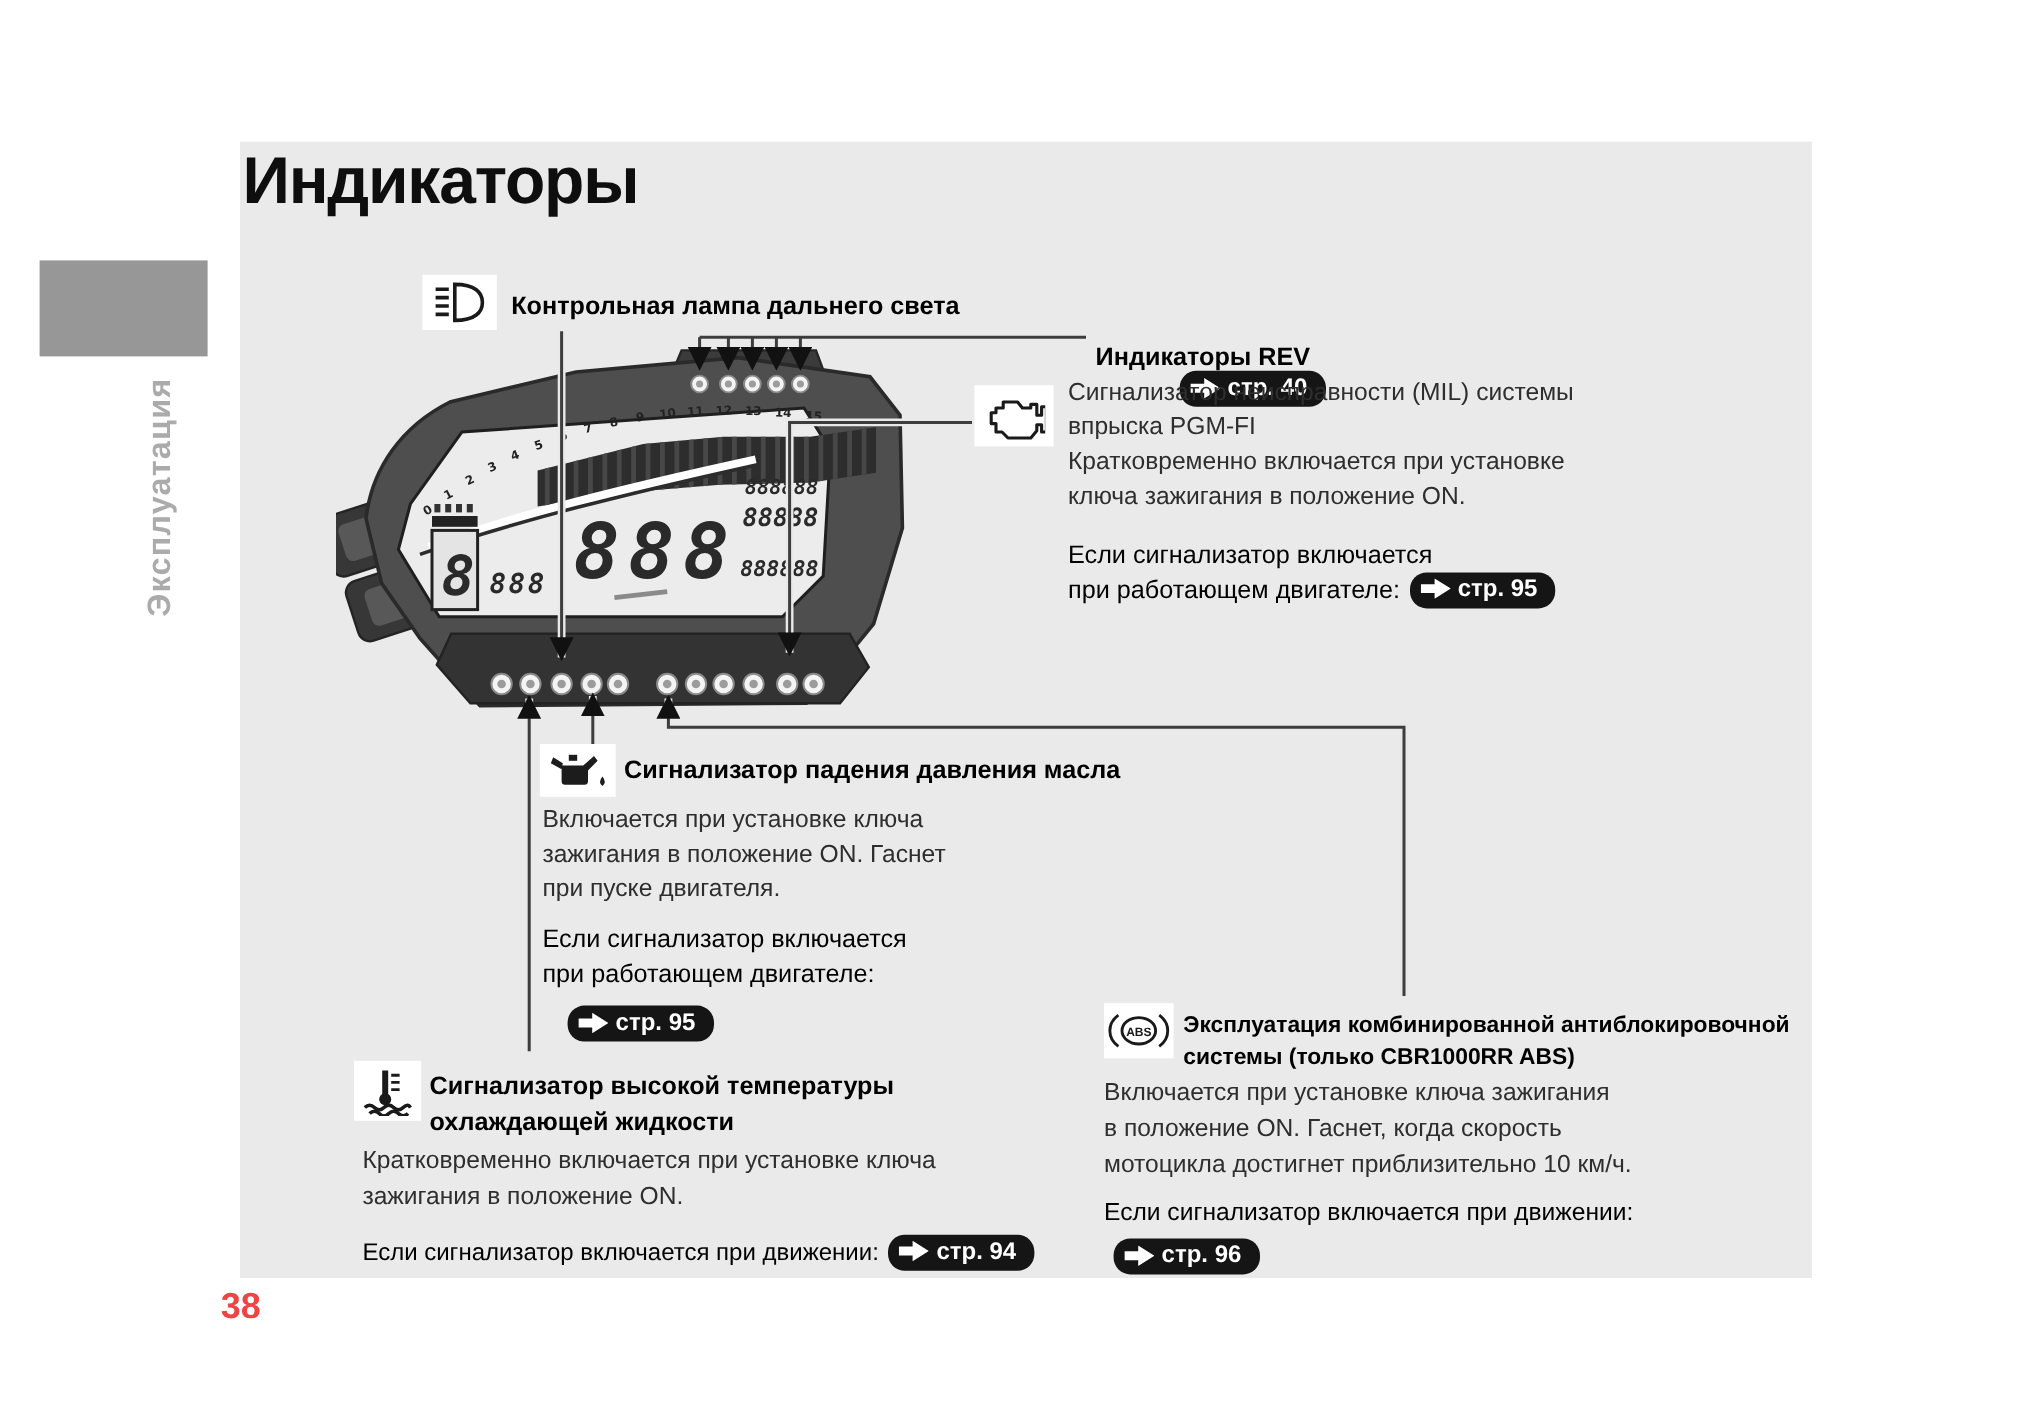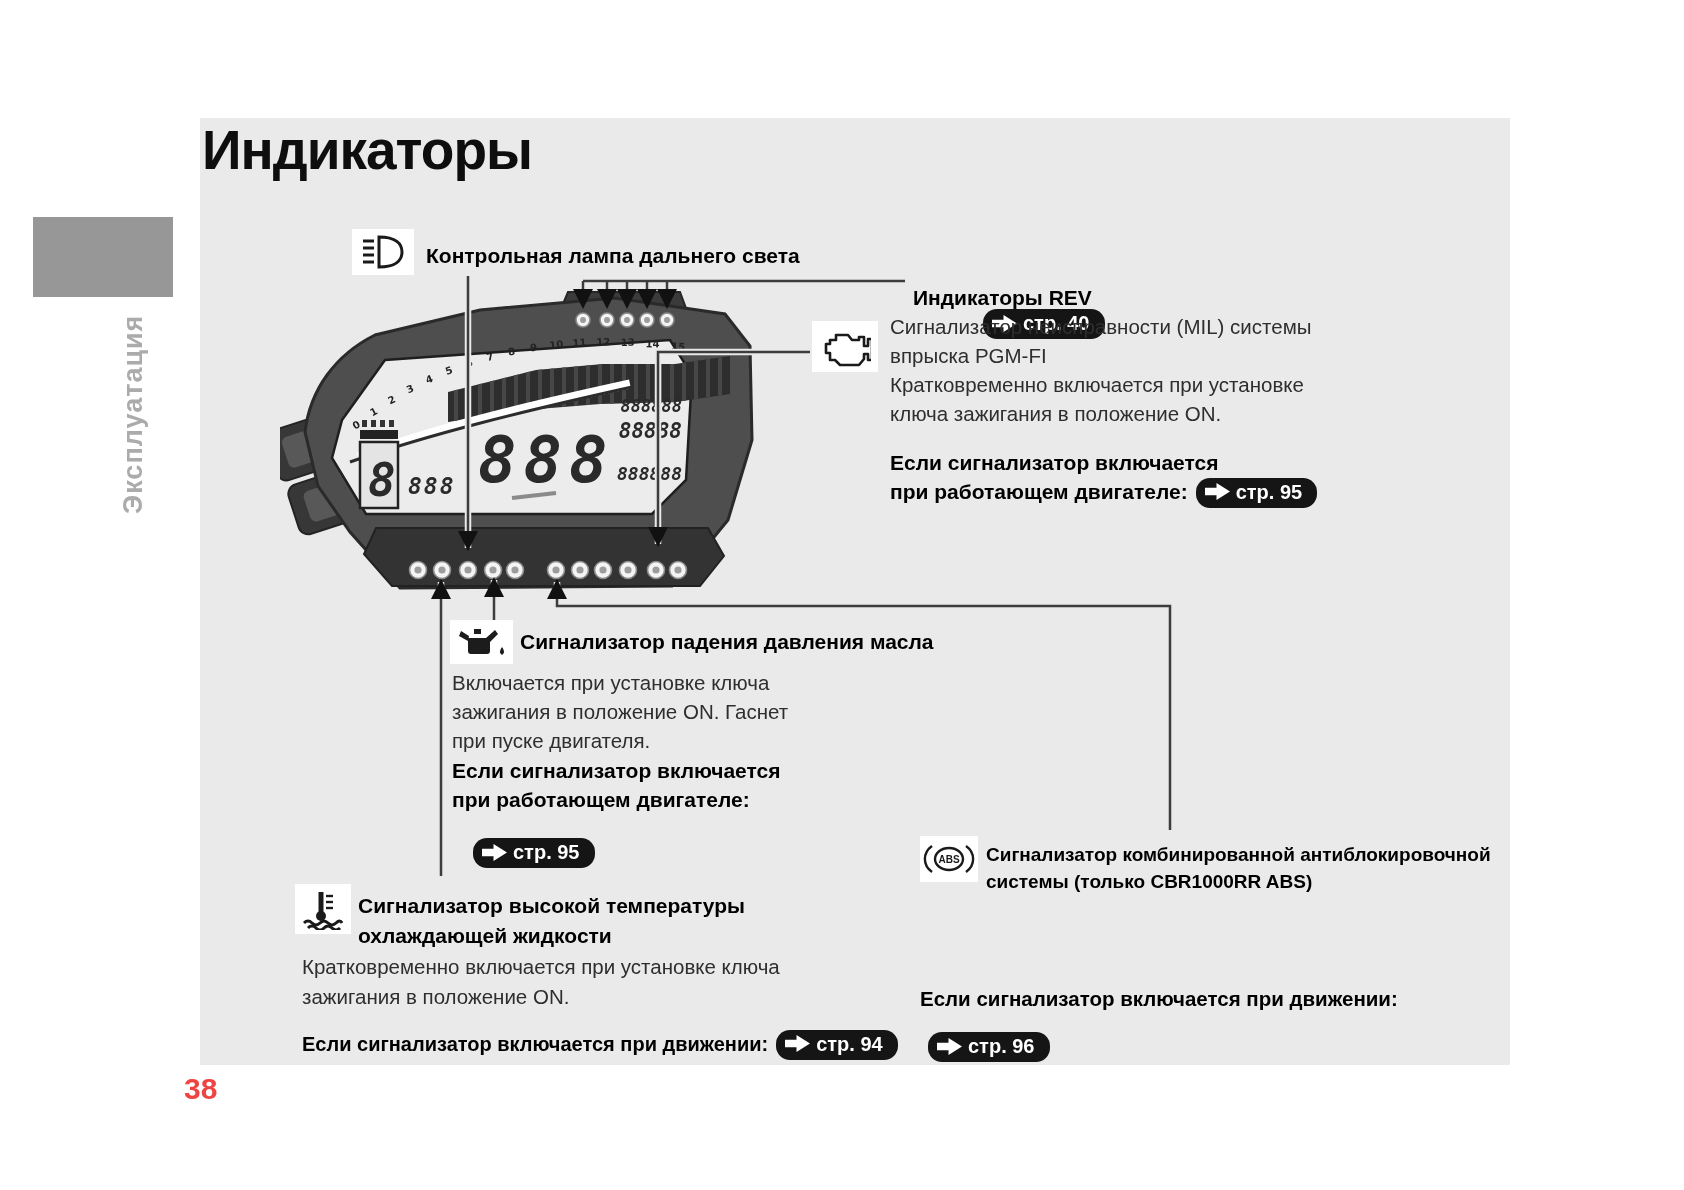--- a/index.html
+++ b/index.html
@@ -14,21 +14,21 @@
   .side-tab{position:absolute;left:33px;top:217px;width:140px;height:80px;background:var(--tab);}
   .side-label{position:absolute;left:118px;top:314px;height:200px;
     writing-mode:vertical-rl;transform:rotate(180deg);
     font-size:27px;font-weight:700;color:var(--side-text);letter-spacing:1px;white-space:nowrap;}
   .page-num{position:absolute;left:184px;top:1072px;font-size:30px;font-weight:700;color:#ef4444;}
   .title{position:absolute;left:202px;top:118px;font-size:55px;font-weight:700;color:#0e0e0e;letter-spacing:-1px;}
 
   .abs-pos{position:absolute;white-space:pre-line;}
   .body-txt{font-size:20.5px;line-height:29px;color:var(--text);}
   .body-txt.lh30{line-height:30px;}
-  .bold-txt{font-size:21px;line-height:29px;font-weight:700;color:var(--text-bold);}
+  .bold-txt{font-size:21px;line-height:29px;font-weight:400;color:var(--text-bold);margin-top:12px;}
   .section-label{font-size:21px;font-weight:700;color:var(--text-bold);line-height:27px;}
   .section-label.small{font-size:19px;}
 
   .pill{display:inline-flex;align-items:center;gap:6px;background:var(--pill-bg);color:var(--pill-text);
     border-radius:14px;padding:4px 15px 6px 9px;font-size:20px;font-weight:700;line-height:1;
     vertical-align:middle;white-space:nowrap;}
   .pill .arr{display:inline-block;line-height:0;}
   .inline-pill{margin-left:8px;position:relative;top:-2px;}
 
   .icon-box{position:absolute;background:#ffffff;display:flex;align-items:center;justify-content:center;}
@@ -300,22 +300,25 @@
 охлаждающей жидкости</div>
   <div class="abs-pos txt-layer" style="left:302px;top:1012px;">
     <span class="bold-txt" style="font-size:20px;">Если сигнализатор включается при движении:</span><span class="pill inline-pill">
         <span class="arr"><svg width="25" height="17" viewBox="0 0 25 17">
             <path d="M0,4.8 h11.5 V0 l13.5,8.5 -13.5,8.5 v-4.8 H0 z" fill="#fff"></path>
           </svg></span>
         <span>стр. 94</span>
       </span>
   </div>
 
-  <div class="abs-pos section-label small txt-layer" style="left:986px;top:841px;">Сигнализатор комбинированной антиблокировочной
+  <div class="abs-pos section-label small txt-layer" style="left:986px;top:841px;">Эксплуатация комбинированной антиблокировочной
 системы (только CBR1000RR ABS)</div>
+  <div class="abs-pos body-txt lh30 txt-layer" style="left:920px;top:896px;">Включается при установке ключа зажигания
+в положение ON. Гаснет, когда скорость
+мотоцикла достигнет приблизительно 10 км/ч.</div>
   <div class="abs-pos bold-txt txt-layer" style="left:920px;top:984px;font-size:20.5px;">Если сигнализатор включается при движении:</div>
   <div class="abs-pos txt-layer" style="left:928px;top:1014px;">
     <span class="pill">
         <span class="arr"><svg width="25" height="17" viewBox="0 0 25 17">
             <path d="M0,4.8 h11.5 V0 l13.5,8.5 -13.5,8.5 v-4.8 H0 z" fill="#fff"></path>
           </svg></span>
         <span>стр. 96</span>
       </span>
   </div>
 

